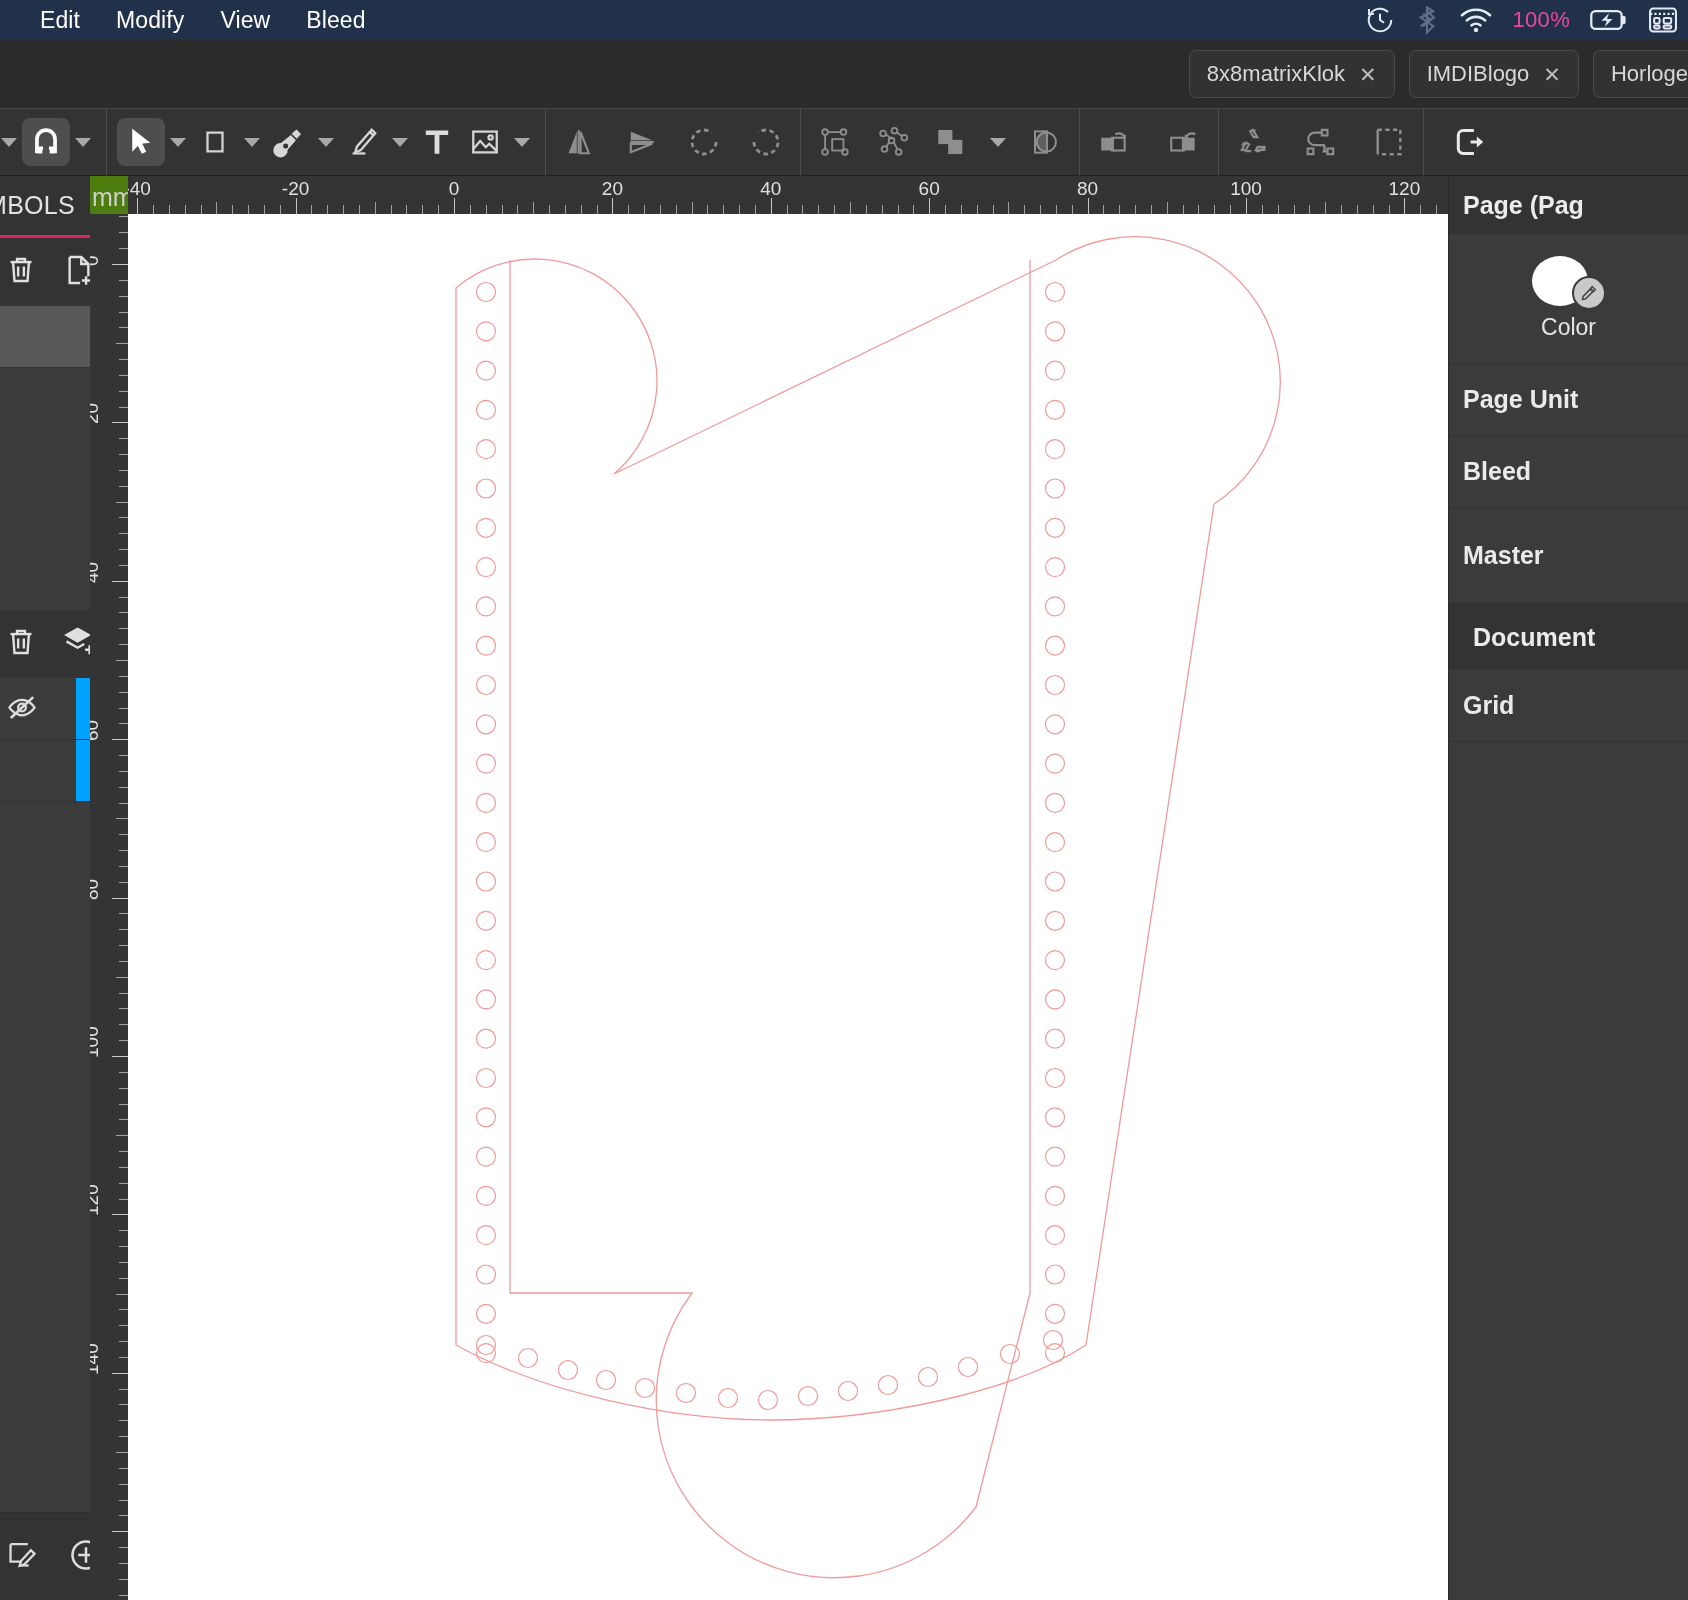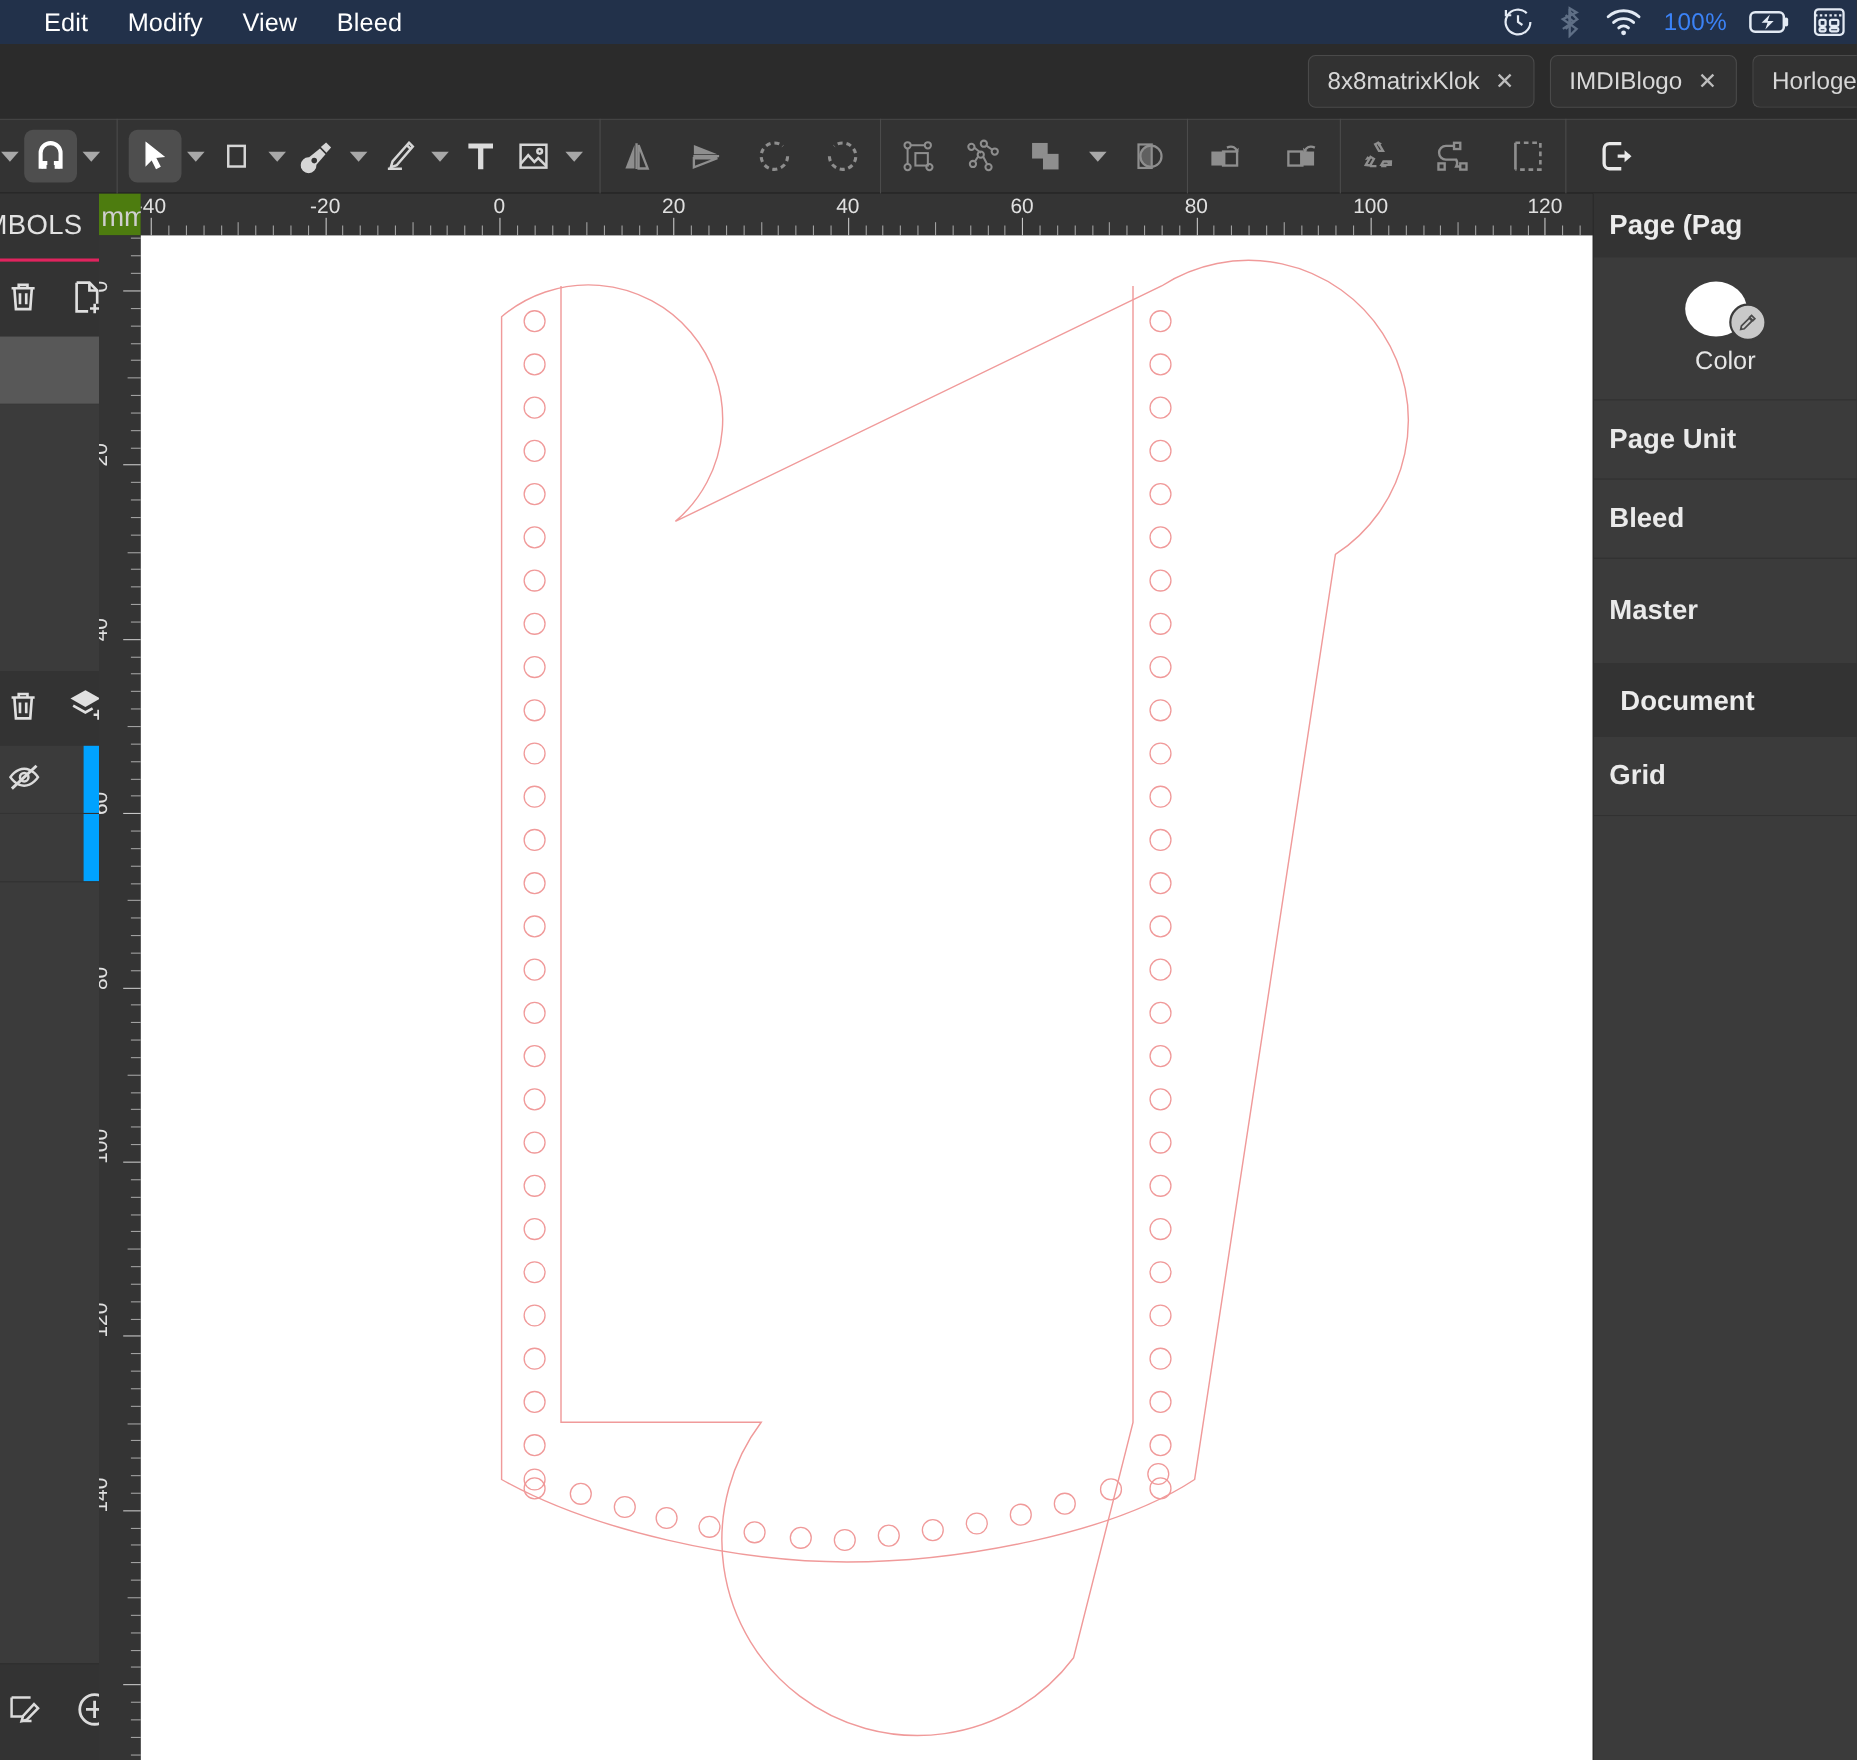--- a/index.html
+++ b/index.html
@@ -20,21 +20,21 @@
   }
   .menu-items { display: flex; align-items: center; padding-left: 22px; gap: 0; }
   .menu-item {
     color: #ffffff; font-size: 23px; padding: 0 18px;
     letter-spacing: .1px; white-space: nowrap;
   }
   .menu-right {
     margin-left: auto; display: flex; align-items: center; gap: 20px;
     padding-right: 10px; color: #dfe6f0;
   }
-  .mb-battery-pct { font-size: 22px; color: #3b82f6; letter-spacing: .3px; }
+  .mb-battery-pct { font-size: 22px; color: #ec4899; letter-spacing: .3px; }
   .mb-ico { display: flex; align-items: center; justify-content: center; }
 
   
   #tabbar {
     position: absolute; left: 0; top: 40px; width: 1688px; height: 68px;
     background: #2b2b2b;
     display: flex; align-items: center; justify-content: flex-end;
     padding-right: 0; gap: 14px;
   }
   .tab {

